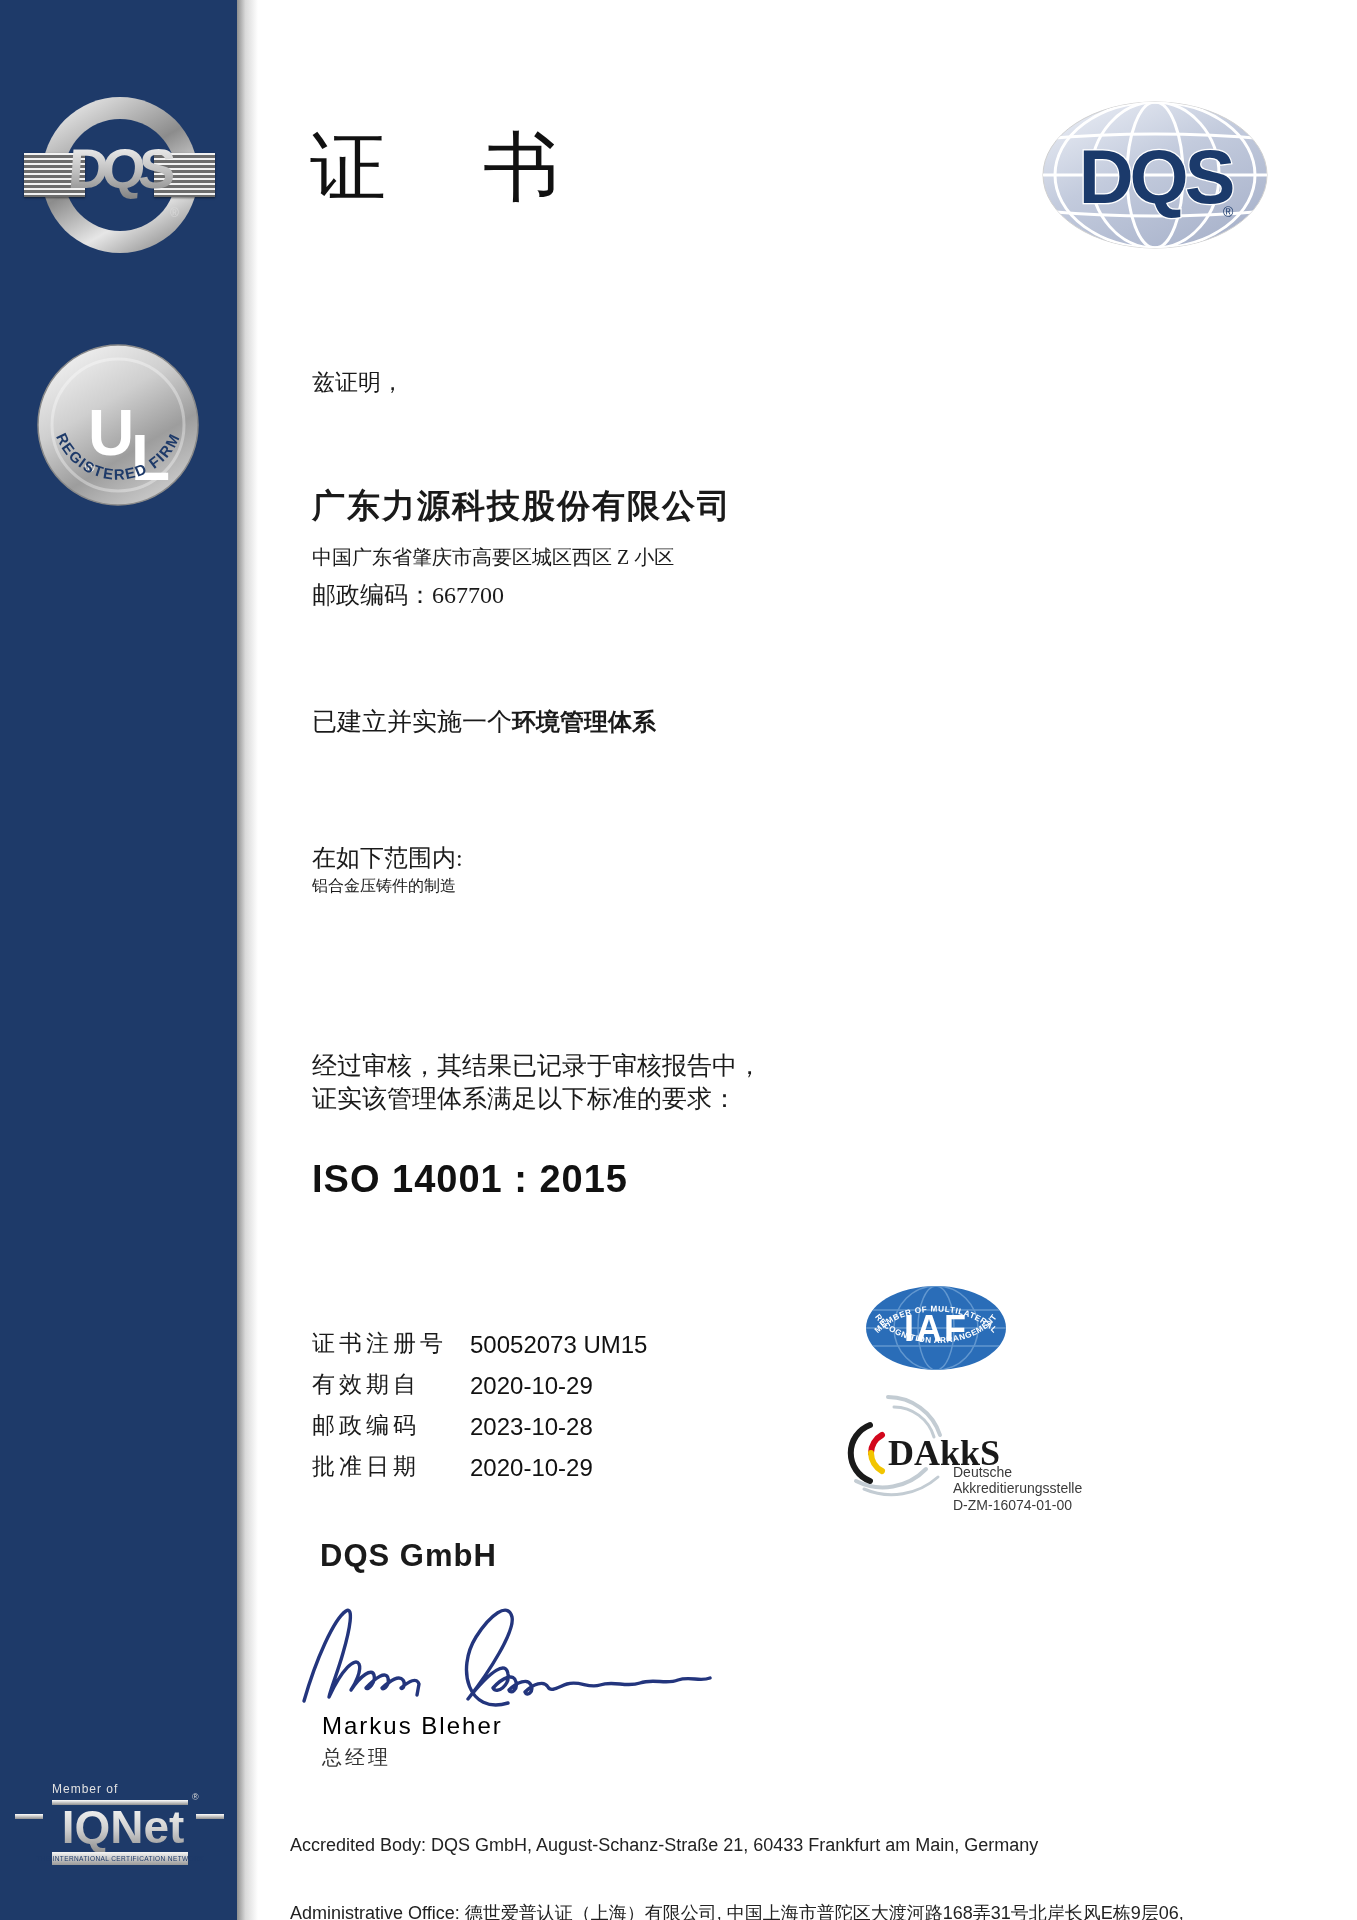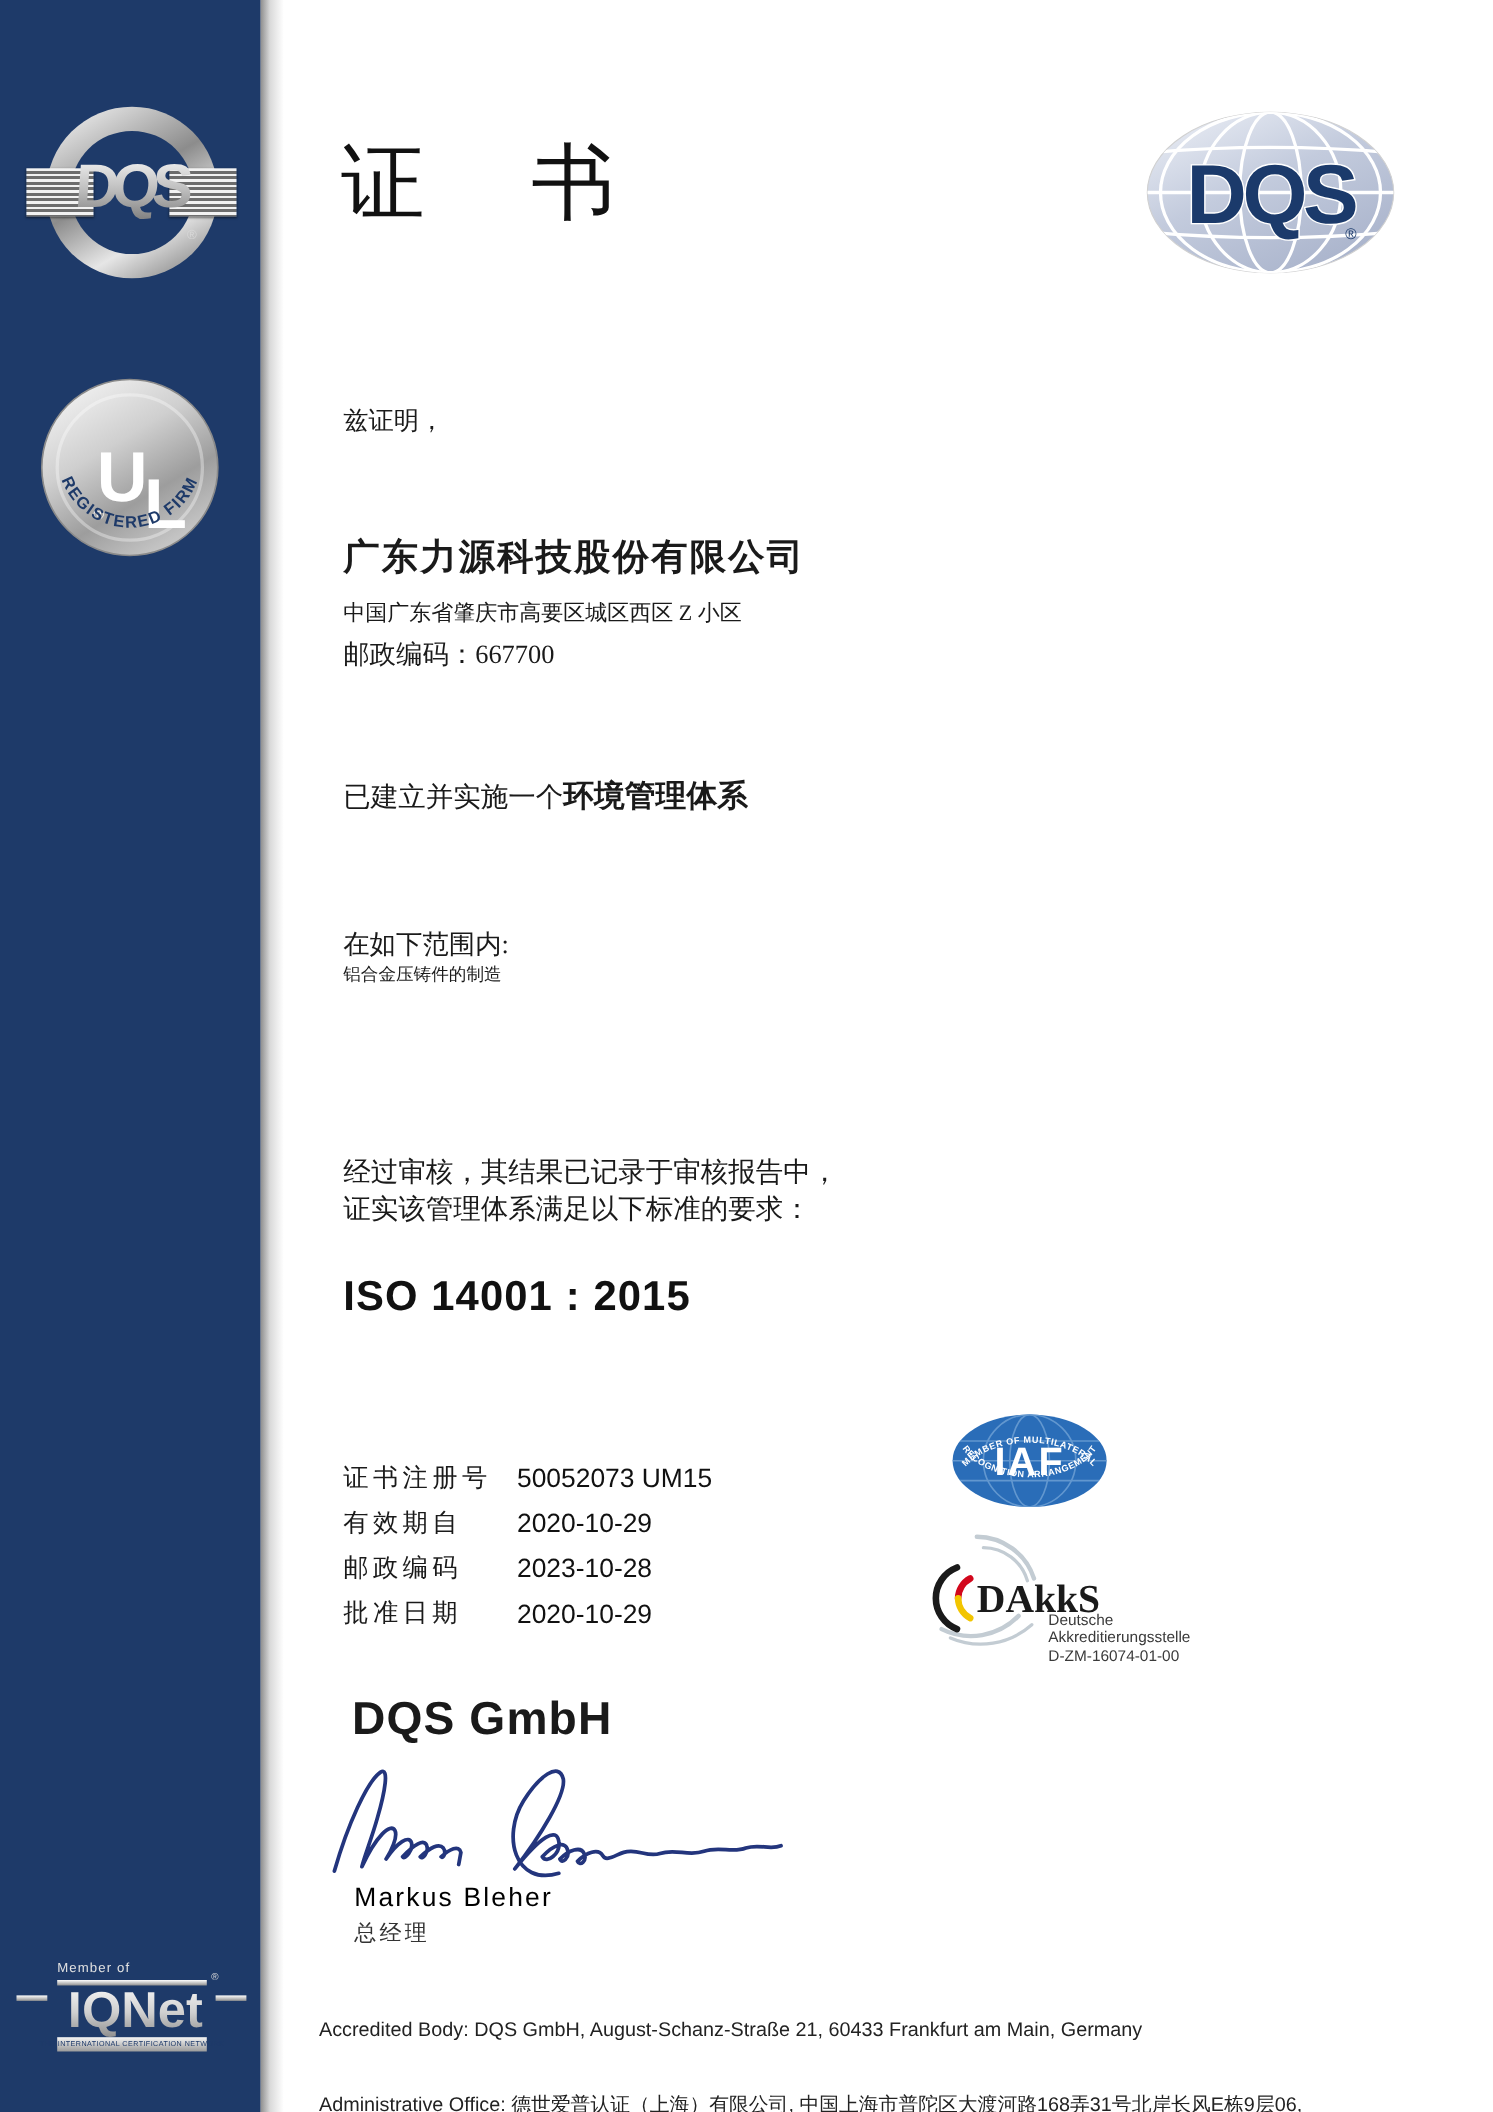--- a/index.html
+++ b/index.html
@@ -40,32 +40,32 @@
         background:linear-gradient(180deg,#f5f5f5,#9a9a9a);
         display:flex;align-items:center;justify-content:center;}
   .iq-tagline{font-size:6.5px;color:#1e3a69;letter-spacing:.4px;white-space:nowrap;}
   
   .title{left:310px;top:126px;font-size:76px;line-height:1.1;word-spacing:78px;color:#111;}
   .intro{left:312px;top:344px;font-size:23px;}
   .company{left:312px;top:484px;font-size:33px;font-weight:bold;letter-spacing:2px;}
   .addr1{left:312px;top:544px;font-size:20px;}
   .addr2{left:312px;top:579px;font-size:24px;}
   .statement{left:312px;top:705px;font-size:25px;}
-  .statement b{font-family:Liberation Mono, monospace;font-size:28px;margin-top:40px;}
+  .statement b{font-family:Liberation Mono, monospace;font-size:24px;margin-top:40px;}
   .scope-label{left:312px;top:842px;font-size:24px;}
   .scope-text{left:312px;top:876px;font-size:16px;}
   .audit1{left:312px;top:1049px;font-size:25px;}
   .audit2{left:312px;top:1082px;font-size:25px;}
   .standard{left:312px;top:1158px;font-size:38px;font-weight:bold;
         font-family:"Liberation Sans",sans-serif;letter-spacing:1px;color:#111;}
   .details{left:312px;top:1318px;}
   .detail-row{display:flex;height:41px;align-items:flex-end;}
   .detail-label{width:158px;font-size:23px;letter-spacing:4px;}
   .detail-value{font-family:"Liberation Sans",sans-serif;font-size:24px;color:#111;}
-  .issuer{left:320px;top:1538px;font-size:42px;font-weight:bold;
+  .issuer{left:320px;top:1538px;font-size:31px;font-weight:bold;
         font-family:"Liberation Sans",sans-serif;letter-spacing:1px;}
   .signature{left:300px;top:1585px;}
   .signer{left:322px;top:1712px;font-size:24px;font-family:"Liberation Sans",sans-serif;
         letter-spacing:2px;color:#000000;}
   .signer-title{left:322px;top:1744px;font-size:20px;letter-spacing:3px;color:#333;}
   .footer{left:290px;top:1789px;font-family:"Liberation Sans",sans-serif;font-size:18px;
         line-height:22.5px;color:#222;white-space:pre-wrap;}
   
   .dakks-svg{left:838px;top:1385px;}
   .iaf-svg{left:861px;top:1281px;}

